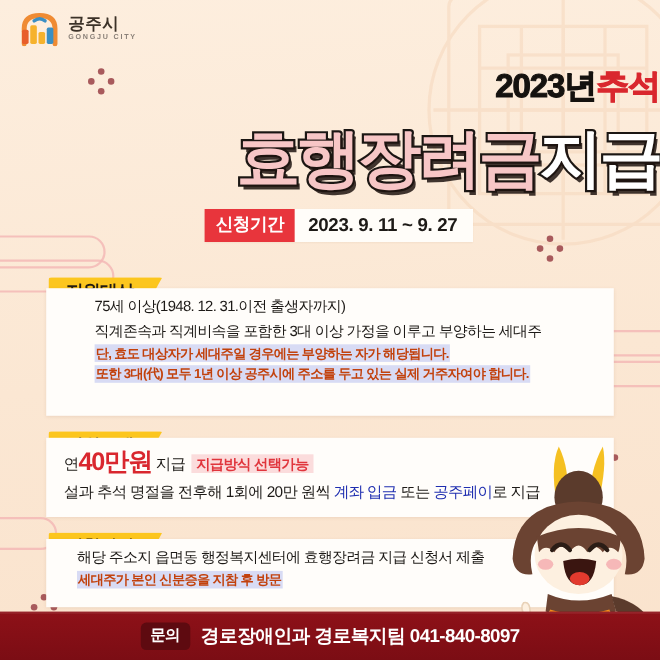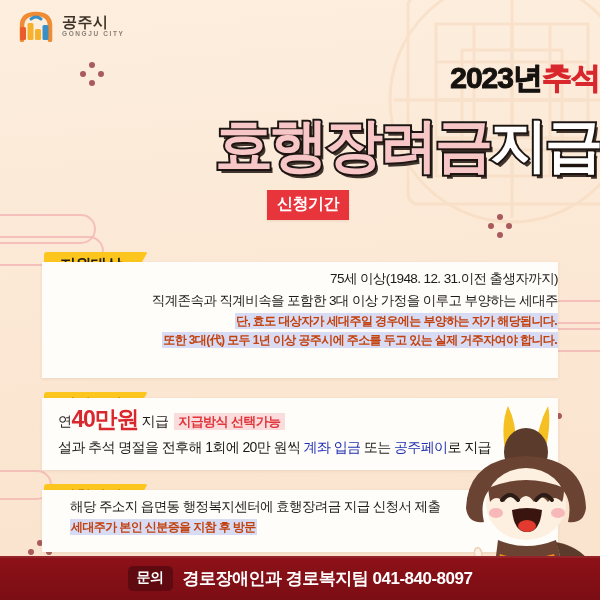--- a/index.html
+++ b/index.html
@@ -115,21 +115,21 @@
 
   .card-body{padding:6px 0 0 0;}
   .ln{
     font-size:13.5px;color:#1d1a17;letter-spacing:-.6px;line-height:1.62;
     white-space:nowrap;
   }
   .ln.blue{
     color:#c2410c;font-weight:bold;font-size:12px;letter-spacing:-.6px;
   }
   .ln.blue span.hl{background:#d8dbf4;padding:1px 1px;}
-  .ind{padding-left:56px;text-align:right;}
+  .ind{padding-left:44px;}
   .ind2{padding-left:28px;}
 
   .amount-line{
     text-align:left;font-size:14px;color:#1d1a17;letter-spacing:-.6px;white-space:nowrap;margin-left:16px;
   }
   .amt-big{font-size:23px;font-weight:bold;color:#d9272e;letter-spacing:-1.2px;vertical-align:-1px;}
   .amt-chip{
     color:#e0353c;font-weight:bold;font-size:13px;background:#fbdcdc;padding:1px 4px;margin-left:6px;
   }
   .blue-inline{color:#1f2eb0;font-weight:normal;}
@@ -221,20 +221,21 @@
       <span>2023년</span><span class="red">추석</span>
     </div>
     <div class="title-line2">
       <span class="tl2-pink">효행장려금</span><span class="tl2-white">지급</span>
     </div>
   </div>
 
   <div class="period">
     <div class="period-inner">
       <div class="period-badge">신청기간</div>
+      <div class="period-value">2023. 9. 11 ~ 9. 27</div>
     </div>
   </div>
 
   <div class="tab t-target">지원대상</div>
   <div class="tab-notch n-target"></div>
   <div class="card c-target">
     <div class="card-body">
       <div class="ln ind">75세 이상(1948. 12. 31.이전 출생자까지)</div>
       <div class="ln ind">직계존속과 직계비속을 포함한 3대 이상 가정을 이루고 부양하는 세대주</div>
       <div class="ln blue ind"><span class="hl">단, 효도 대상자가 세대주일 경우에는 부양하는 자가 해당됩니다.</span></div>

